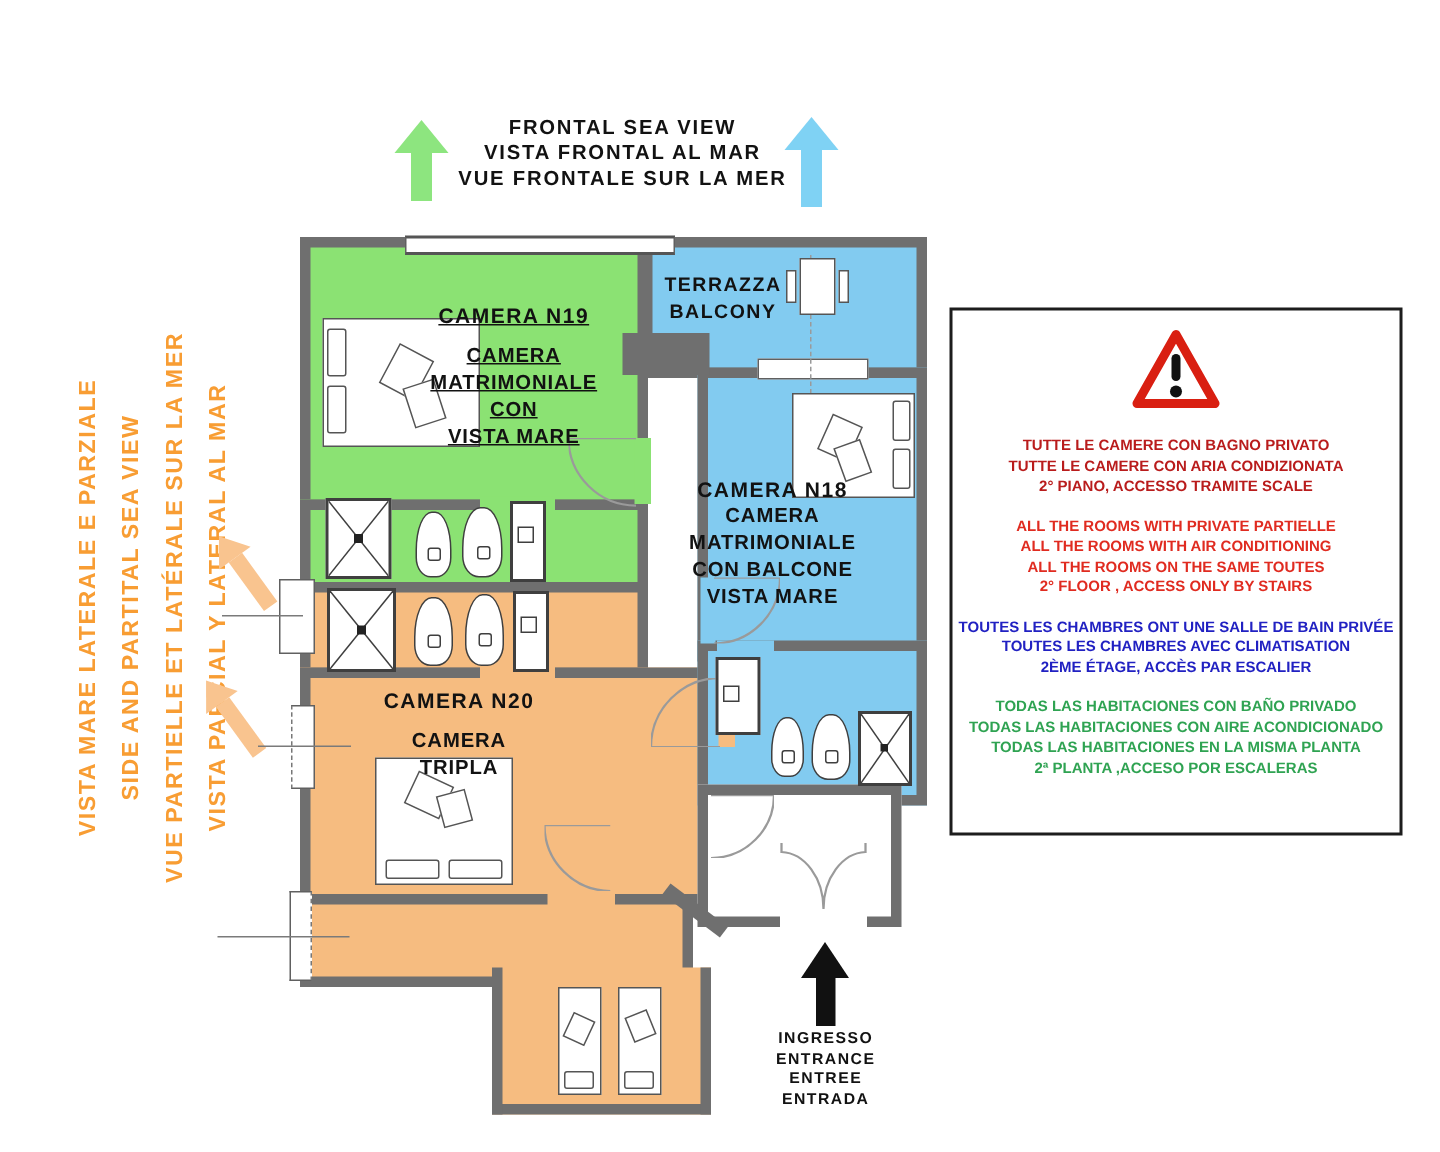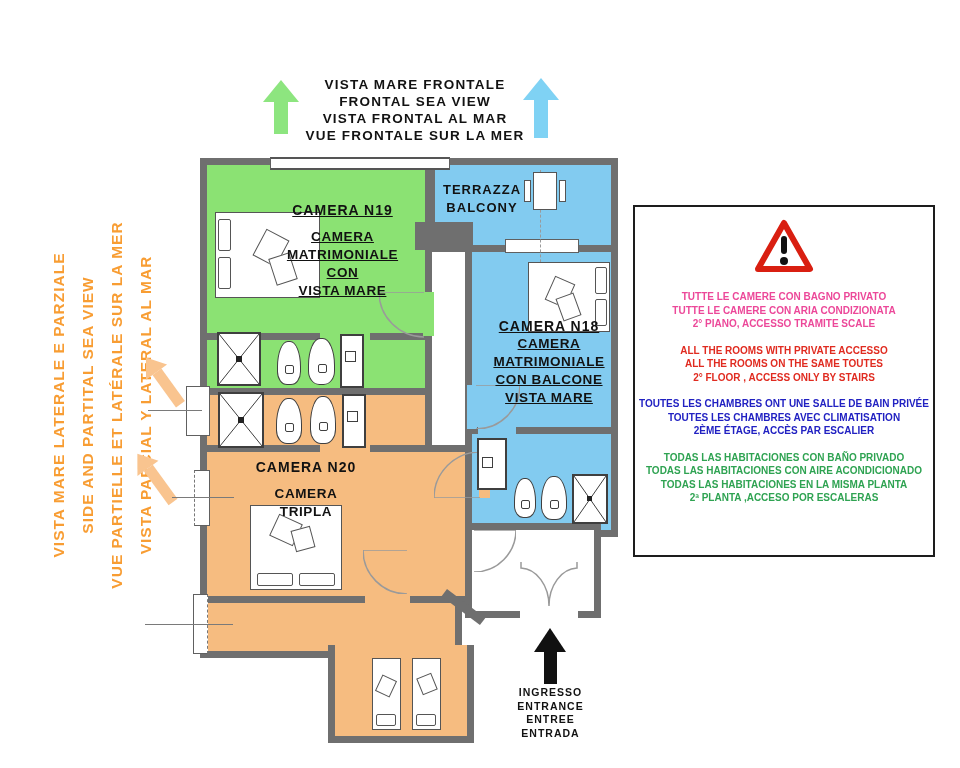--- a/index.html
+++ b/index.html
@@ -48,21 +48,20 @@
   .warn{margin-top:12px;}
 </style>
 </head>
 <body>
 
 <div class="abs arrow-up" style="left:263px;top:80px;color:#8de57f;">
   <div class="head"></div>
   <div class="shaft" style="height:32px;"></div>
 </div>
 <div class="abs top-note">
-  <div class="tline">VISTA MARE FRONTALE</div>
   <div class="tline">FRONTAL SEA VIEW</div>
   <div class="tline">VISTA FRONTAL AL MAR</div>
   <div class="tline">VUE FRONTALE SUR LA MER</div>
 </div>
 <div class="abs arrow-up" style="left:523px;top:78px;color:#7fd2f4;">
   <div class="head"></div>
   <div class="shaft" style="height:38px;"></div>
 </div>
 
 <div class="abs side-note-wrap">
@@ -221,21 +220,21 @@
 </div>
 
 <div class="room-label" style="left:255px;top:201px;width:175px;text-decoration:underline;">
   <div class="rl-title">CAMERA N19</div>
   <div class="gap8"></div>
   <div class="rl-line">CAMERA</div>
   <div class="rl-line">MATRIMONIALE</div>
   <div class="rl-line">CON</div>
   <div class="rl-line">VISTA MARE</div>
 </div>
-<div class="room-label" style="left:474px;top:317px;width:150px;text-decoration:underline;">
+<div class="room-label" style="left:440px;top:317px;width:150px;">
   <div class="rl-title">CAMERA N18</div>
   <div class="rl-line">CAMERA</div>
   <div class="rl-line">MATRIMONIALE</div>
   <div class="rl-line">CON BALCONE</div>
   <div class="rl-line">VISTA MARE</div>
 </div>
 <div class="room-label" style="left:226px;top:458px;width:160px;">
   <div class="rl-title">CAMERA N20</div>
   <div class="gap8"></div>
   <div class="rl-line">CAMERA</div>
@@ -247,27 +246,28 @@
 </div>
 
 <div class="abs info-box">
   <div class="warn">
     <svg width="60" height="54" viewBox="0 0 60 54">
         <path d="M30 4 L56 50 L4 50 Z" fill="#ffffff" stroke="#d91f11" stroke-width="6" stroke-linejoin="round"></path>
         <rect x="27" y="17" width="6" height="18" rx="3" fill="#111"></rect>
         <circle cx="30" cy="42" r="4" fill="#111"></circle>
       </svg>
   </div>
-  <div class="ib-sec" style="color: #ec4899;">
+  <div class="ib-sec" style="color: #b91c1c;">
     <div class="ib-line">TUTTE LE CAMERE CON BAGNO PRIVATO</div>
     <div class="ib-line">TUTTE LE CAMERE CON ARIA CONDIZIONATA</div>
     <div class="ib-line">2° PIANO, ACCESSO TRAMITE SCALE</div>
   </div>
   <div class="ib-sec" style="color: rgb(224, 43, 32);">
-    <div class="ib-line">ALL THE ROOMS WITH PRIVATE ACCESSO</div>
+    <div class="ib-line">ALL THE ROOMS WITH PRIVATE PARTIELLE</div>
+    <div class="ib-line">ALL THE ROOMS WITH AIR CONDITIONING</div>
     <div class="ib-line">ALL THE ROOMS ON THE SAME TOUTES</div>
     <div class="ib-line">2° FLOOR , ACCESS ONLY BY STAIRS</div>
   </div>
   <div class="ib-sec" style="color: rgb(33, 33, 194);">
     <div class="ib-line">TOUTES LES CHAMBRES ONT UNE SALLE DE BAIN PRIVÉE</div>
     <div class="ib-line">TOUTES LES CHAMBRES AVEC CLIMATISATION</div>
     <div class="ib-line">2ÈME ÉTAGE, ACCÈS PAR ESCALIER</div>
   </div>
   <div class="ib-sec" style="color: rgb(47, 163, 82);">
     <div class="ib-line">TODAS LAS HABITACIONES CON BAÑO PRIVADO</div>

